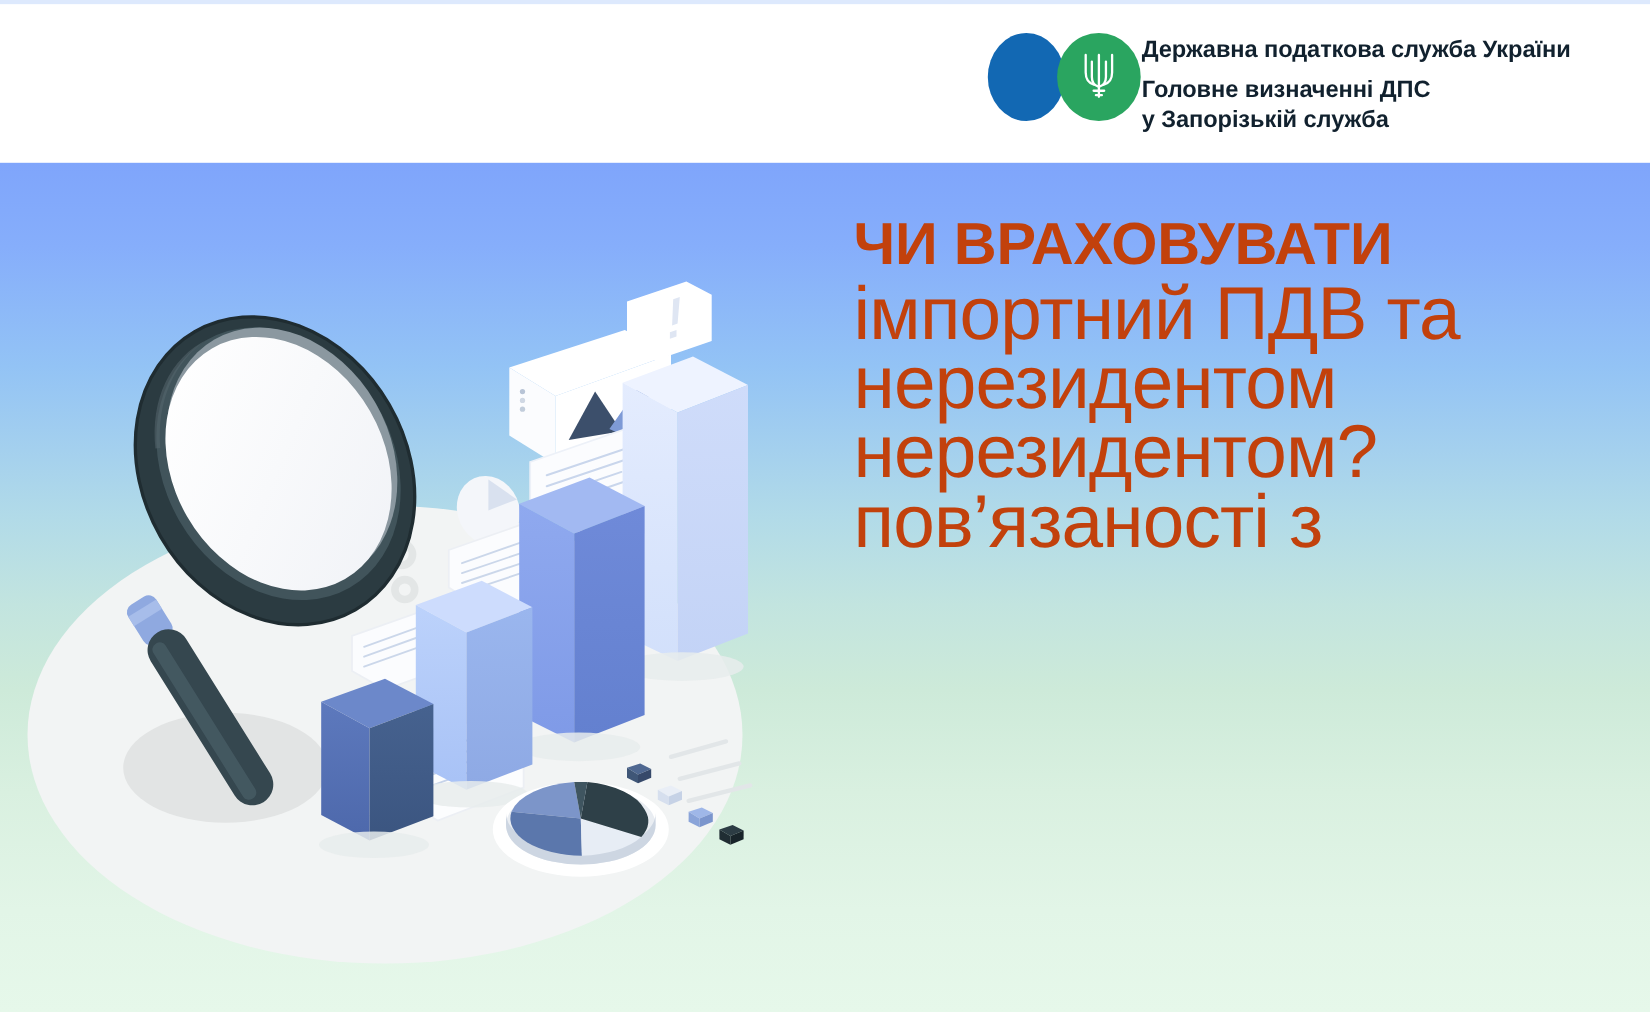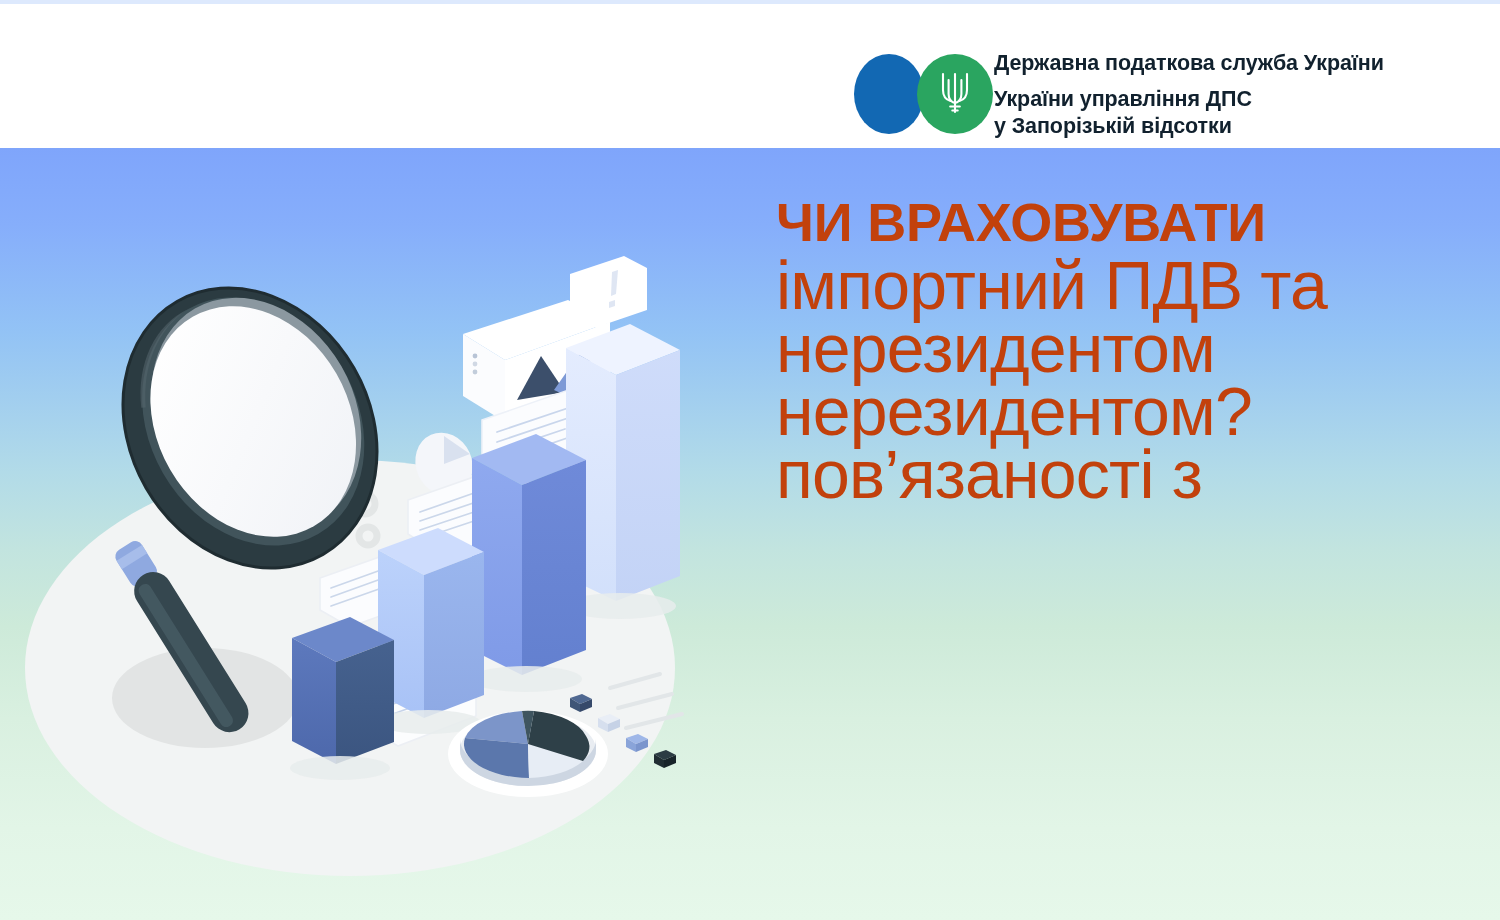--- a/index.html
+++ b/index.html
@@ -30,26 +30,25 @@
   
   .header {
     position: absolute;
     left: 0; top: 4px;
     width: 1500px;
     height: 144px;
     background: #ffffff;
   }
   .brand {
     position: absolute;
-    left: 852px;
+    left: 896px;
     top: 26px;
     display: flex;
-    align-items: center;
+    align-items: flex-start;
     gap: 0;
-    margin-top: 18px;
   }
   .logo-marks {
     position: relative;
     width: 142px;
     height: 80px;
     flex: none;
   }
   .logo-circle-blue {
     position: absolute;
     left: 2px; top: 0px;
@@ -153,22 +152,22 @@
             <path d="M29 4 L29 20 C29 27 25 30 21.5 31"></path>
             <path d="M10.6 10 L10.6 24 C10.6 29.5 13.5 32 17 33 C20.5 32 23.4 29.5 23.4 24 L23.4 10"></path>
             <path d="M12.2 36.5 L21.8 36.5"></path>
             <path d="M14.3 40.5 L19.7 40.5"></path>
           </g>
         </svg>
       </div>
 
       <div class="brand-text">
         <div class="brand-line first">Державна податкова служба України</div>
-        <div class="brand-line">України управління ДПС</div>
-        <div class="brand-line">у Запорізькій відсотки</div>
+        <div class="brand-line">Головне визначенні ДПС</div>
+        <div class="brand-line">у Запорізькій служба</div>
       </div>
 
     </div>
   </div>
 
   <div class="canvas"></div>
 
   <div class="illus">
     <svg width="720" height="660" viewBox="0 0 720 660">
       <defs>

